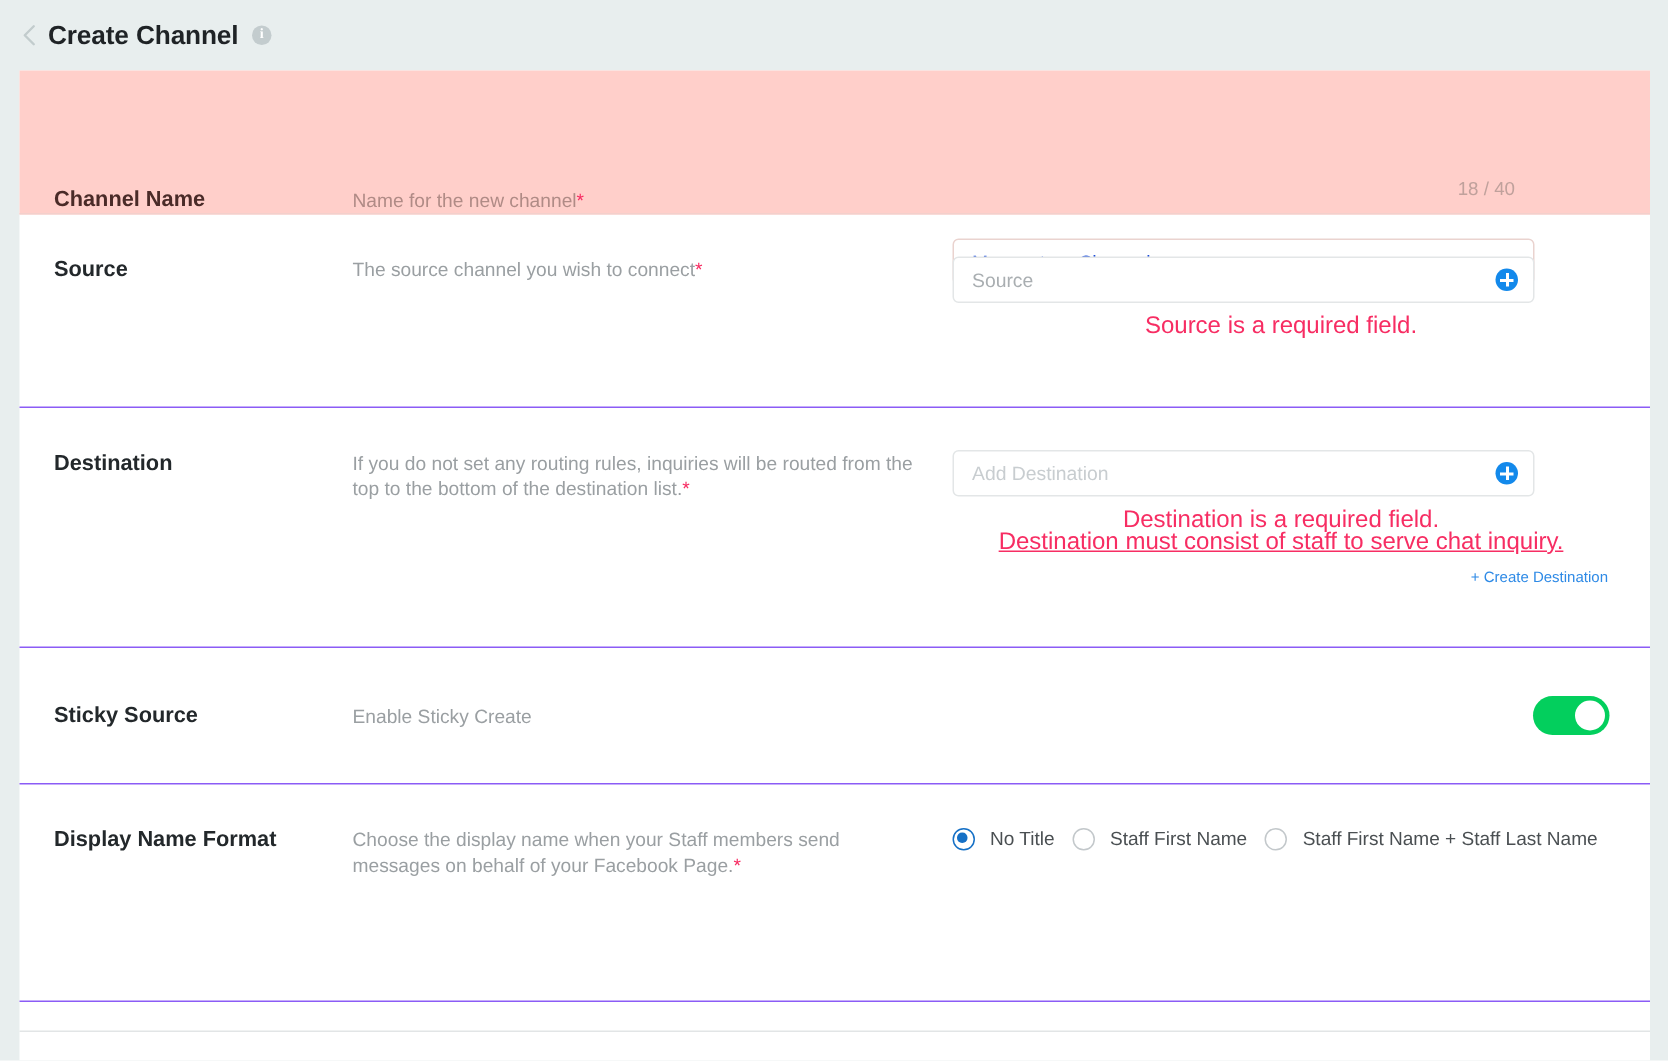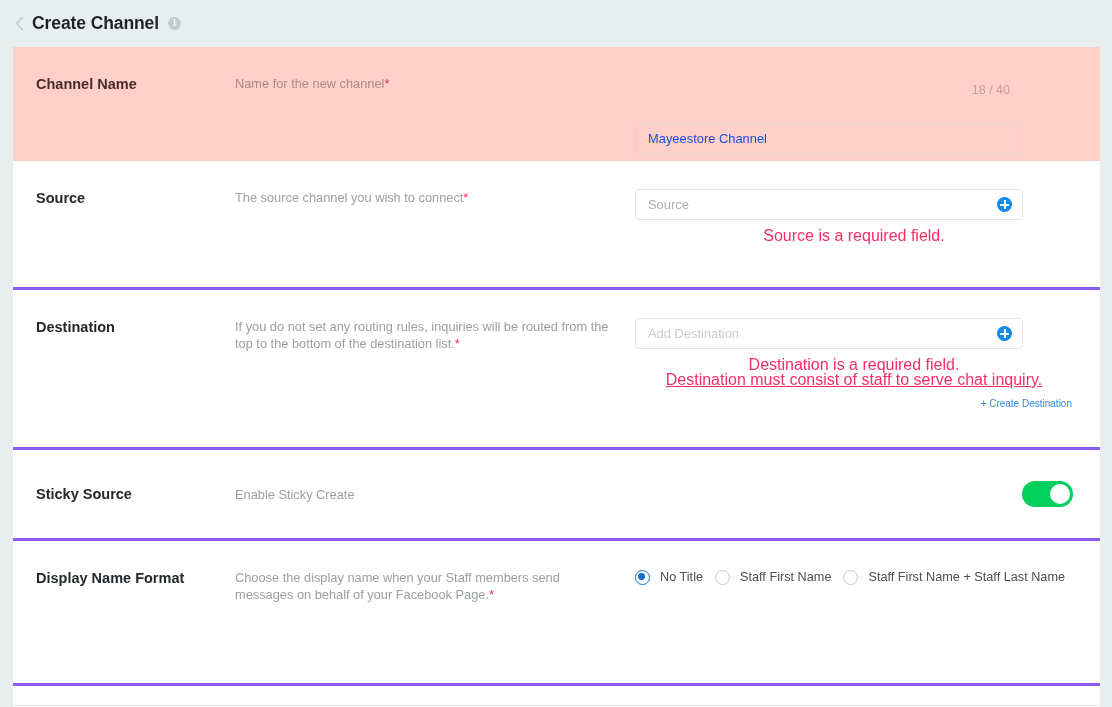--- a/index.html
+++ b/index.html
@@ -67,21 +67,21 @@
     margin-left: 13px;
     width: 1087px;
     background: #ffffff;
     min-height: 660px;
   }
 
   .row {
     display: flex;
     align-items: flex-start;
     padding: 28px 0 0 0;
-    border-bottom: 3px solid #8b5cf6;
+    border-bottom: 1px solid #8b5cf6;
     position: relative;
   }
   .row.highlight {
     background: #ffcfca;
     border-bottom: 1px solid #f3d0cc;
   }
 
   .row-label {
     flex: 0 0 auto;
     width: 222px;
@@ -110,21 +110,21 @@
 
   .row-field {
     flex: 1 1 auto;
     padding-right: 27px;
     display: flex;
     flex-direction: column;
     align-items: stretch;
   }
 
   
-  .row-channel-name { height: 114px; }
+  .row-channel-name { height: 96px; align-items: flex-end; }
   .row-source       { height: 129px; }
   .row-destination  { height: 160px; }
   .row-sticky       { height: 91px; align-items: center; padding-top: 0; }
   .row-display      { height: 145px; }
   .row-tail         { height: 20px; border-bottom: 1px solid #e2e5e6; }
 
   
   .input-wrap {
     position: relative;
     width: 388px;

